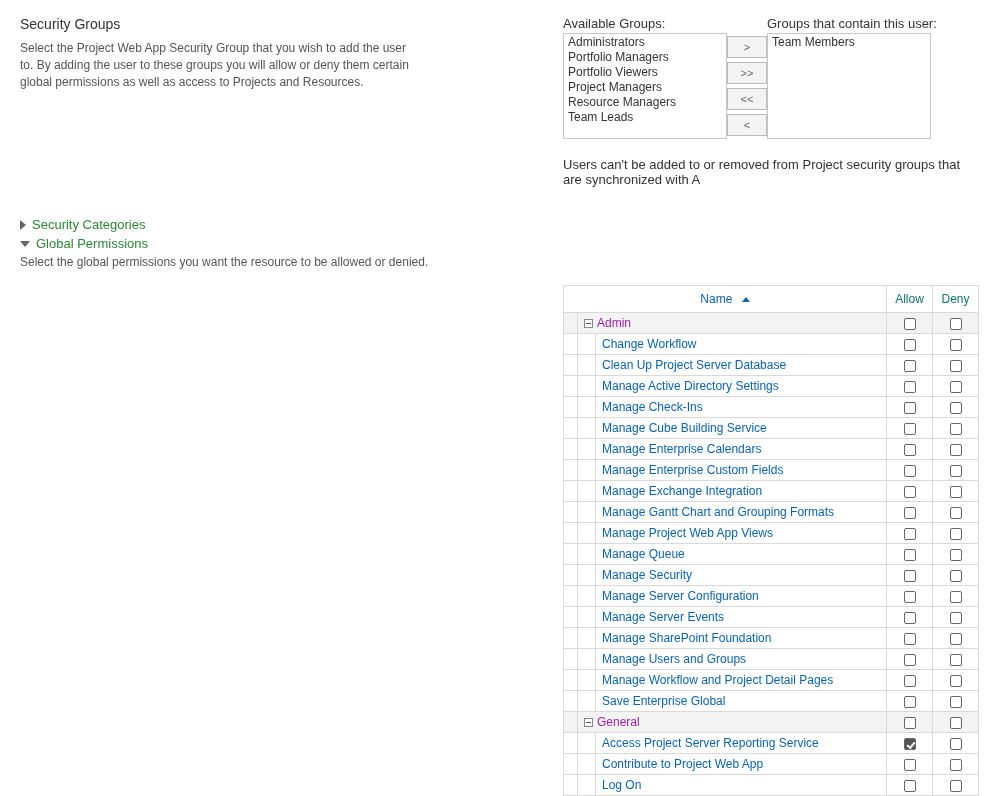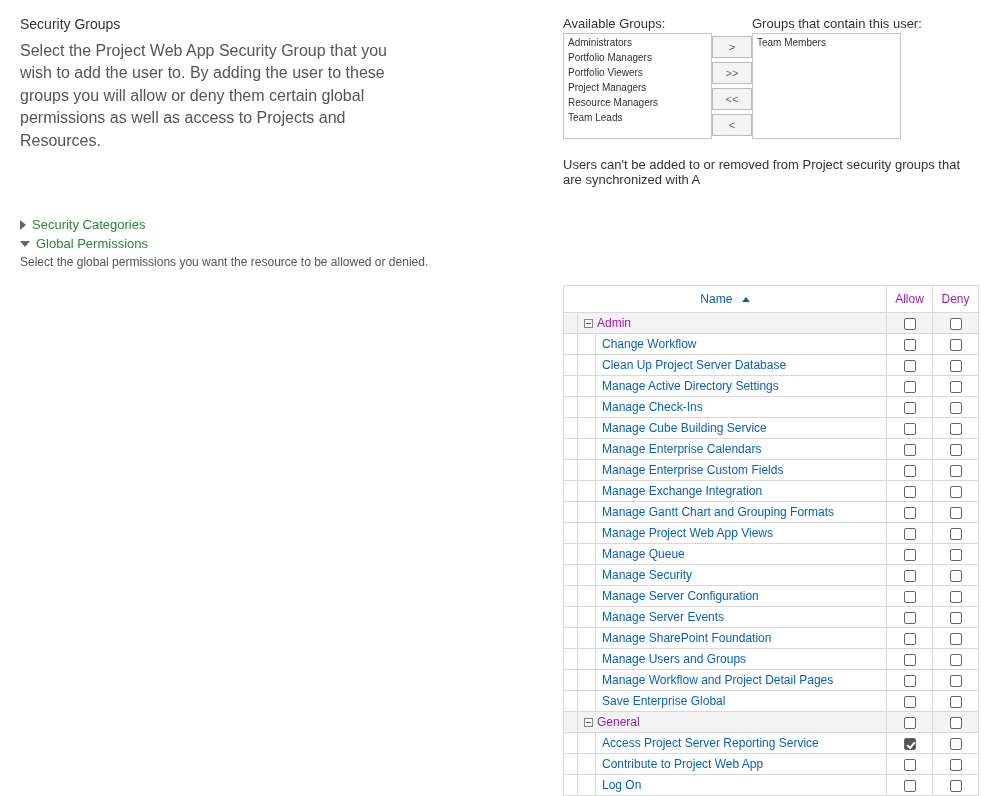--- a/index.html
+++ b/index.html
@@ -8,29 +8,29 @@
   font-size: 13px;
   color: #333;
   background: #fff;
   width: 999px;
 }
 .page { padding: 16px 20px; }
 .row { display: flex; }
 .left-col { width: 543px; flex: 0 0 543px; }
 .right-col { flex: 1; }
 .sec-title { font-size: 14px; color: #333; font-weight: 400; }
-.sec-desc { font-size: 16px; color: #555; margin-top: 8px; line-height: 1.4; max-width: 390px; }
+.sec-desc { font-size: 12px; color: #555; margin-top: 8px; line-height: 1.4; max-width: 390px; }
 .groups-area { display: flex; gap: 0; }
 .list-col { display: flex; flex-direction: column; }
 .list-label { font-size: 13px; color: #333; margin-bottom: 2px; }
 .listbox {
-  width: 149px; height: 106px;
+  width: 164px; height: 106px;
   border: 1px solid #c7c7c7;
   background: #fff;
-  font-size: 10px;
+  font-size: 12px;
   overflow-y: scroll;
   padding: 1px 0;
 }
 .listbox div { padding: 0 4px; line-height: 15px; color: #333; }
 .move-btns { display: flex; flex-direction: column; gap: 4px; margin-top: 20px; }
 .move-btn {
   width: 40px; height: 22px;
   border: 1px solid #bbb;
   background: #f3f3f3;
   font-size: 11px;
@@ -55,21 +55,21 @@
   border: 1px solid #d9d9d9;
   font-weight: normal;
 }
 .perm-table th {
   padding: 6px 8px;
   font-size: 12px;
   color: #0a62b3;
   text-align: center;
   background: #fff;
 }
-.perm-table th.allow, .perm-table th.deny { text-align: center; color: #a21caf; }
+.perm-table th.allow, .perm-table th.deny { text-align: center; color: #0f766e; }
 .col-exp { width: 14px; }
 .col-indent { width: 18px; }
 .col-allow, .col-deny { width: 46px; }
 .perm-table td { padding: 3px 6px; font-size: 12px; height: 21px; }
 .perm-table td.name a { color: #0a62b3; text-decoration: none; }
 .group-row td { background: #f3f3f3; }
 .minus {
   display: inline-block; width: 9px; height: 9px;
   border: 1px solid #888; position: relative; background: #fff;
   vertical-align: middle;

